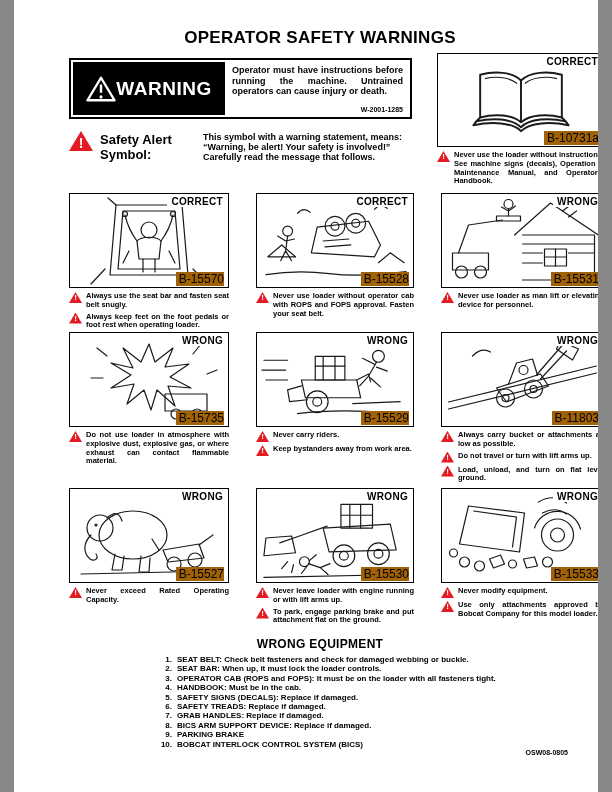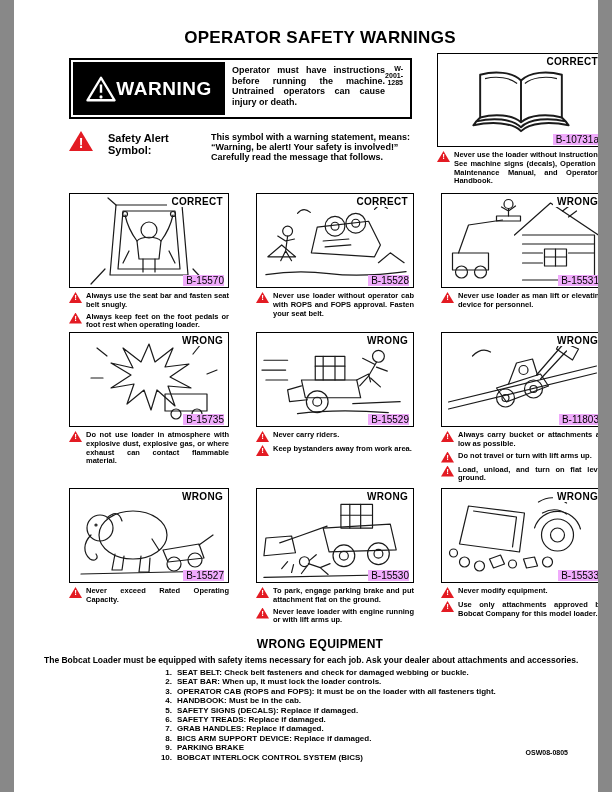--- a/index.html
+++ b/index.html
@@ -8,29 +8,29 @@
 
   .page-title{position:absolute;top:28px;left:0;width:612px;text-align:center;
               font-size:17px;font-weight:bold;letter-spacing:.3px;}
 
   
   .warn-box{position:absolute;left:55px;top:58px;width:343px;height:61px;
             border:2.5px solid #000;box-sizing:border-box;padding:2px;display:flex;background:#fff;}
   .warn-panel{background:#000;width:152px;flex:0 0 152px;display:flex;align-items:center;
               justify-content:center;}
   .warn-word{color:#fff;font-weight:bold;font-size:19px;letter-spacing:.5px;}
-  .warn-text-wrap{flex:1;padding:3px 5px 2px 7px;display:flex;flex-direction:row;justify-content:space-between;}
+  .warn-text-wrap{flex:1;padding:3px 5px 2px 7px;display:flex;flex-direction:column;justify-content:space-between;}
   .warn-text{font-size:9px;font-weight:bold;line-height:10.5px;text-align:justify;}
   .warn-code{font-size:7px;font-weight:bold;text-align:right;}
 
   
   .fig-box{position:relative;border:1.5px solid #000;box-sizing:border-box;height:95px;background:#fff;}
   .fig-verdict{position:absolute;top:2px;right:5px;font-size:10px;font-weight:bold;
                letter-spacing:.3px;background:#fff;padding-left:4px;z-index:2;}
-  .fig-code{position:absolute;bottom:1px;right:4px;font-size:10px;background:#f0abfc;
+  .fig-code{position:absolute;bottom:1px;right:4px;font-size:12px;background:#a16207;
             padding-left:3px;z-index:2;}
   .fig-art{position:absolute;inset:1px;}
   .fig-art svg{width:100%;height:100%;}
   .fig-art path,.fig-art circle,.fig-art rect,.fig-art ellipse,.fig-art line,.fig-art polyline
     {fill:none;stroke:#1a1a1a;stroke-width:1.2;stroke-linecap:round;stroke-linejoin:round;}
 
   .fig-captions{margin-top:4px;}
   .fig-caption{display:flex;align-items:flex-start;margin-bottom:3px;}
   .cap-text{font-size:7.5px;font-weight:bold;line-height:8.8px;text-align:justify;flex:1;}
 
@@ -42,21 +42,21 @@
   .alert-tri.big{width:24px;height:20px;flex:0 0 24px;}
   .alert-tri.big::after{font-size:14px;}
 
   
   .book-fig{position:absolute;left:423px;top:53px;width:167px;}
   .book-fig .fig-box{height:94px;}
   .book-art{position:absolute;inset:0;display:flex;align-items:center;justify-content:center;}
 
   
   .alert-row{position:absolute;left:55px;top:131px;width:352px;display:flex;align-items:flex-start;}
-  .alert-label{font-size:11px;font-weight:bold;margin-left:11px;width:103px;flex:0 0 103px;padding-top:1px;}
+  .alert-label{font-size:13px;font-weight:bold;margin-left:3px;width:103px;flex:0 0 103px;padding-top:1px;}
   .alert-text{font-size:9px;font-weight:bold;line-height:10.2px;flex:1;padding-top:1px;}
 
   
   .figures-grid{position:absolute;left:55px;top:193px;width:535px;display:grid;
                 grid-template-columns:160px 158px 163px;grid-template-rows:139px 156px auto;
                 justify-content:space-between;align-items:start;}
 
   
   .safety-equipment{position:absolute;left:30px;top:637px;width:552px;}
   .se-title{text-align:center;font-size:12px;font-weight:bold;letter-spacing:.3px;margin-bottom:4px;}
@@ -334,25 +334,25 @@
               <path d="M51 74 L63 78 M52 71 L59 65 M50 76 L44 84 M63 78 L73 74 M63 78 L71 85"></path>
               <path d="M30 72 L24 79 M36 75 L34 83"></path>
               <path d="M6 88 L148 85"></path>
             </svg></div>
       <div class="fig-verdict">WRONG</div>
       <div class="fig-code">B-15530</div>
     </div>
     <div class="fig-captions">
           <div class="fig-caption">
             <span class="alert-tri"></span>
+            <span class="cap-text">Never leave loader with engine running or with lift arms up.</span>
+          </div>
+          <div class="fig-caption">
+            <span class="alert-tri"></span>
             <span class="cap-text">To park, engage parking brake and put attachment flat on the ground.</span>
-          </div>
-          <div class="fig-caption">
-            <span class="alert-tri"></span>
-            <span class="cap-text">Never leave loader with engine running or with lift arms up.</span>
           </div>
         </div>
   </div>
 
   <div class="fig-cell">
     <div class="fig-box">
       <div class="fig-art"><svg viewBox="0 0 156 91">
               <path d="M24 16 L80 23 L75 62 L15 54 Z"></path>
               <path d="M29 21 L72 27 L68 57"></path>
               <path d="M94 12 q15 -9 28 1 M98 23 q13 -7 24 1"></path>
@@ -378,21 +378,20 @@
           <div class="fig-caption">
             <span class="alert-tri"></span>
             <span class="cap-text">Use only attachments approved by Bobcat Company for this model loader.</span>
           </div>
         </div>
   </div>
 </div>
 
   <div class="safety-equipment">
     <div class="se-title">WRONG EQUIPMENT</div>
-    <div class="se-intro">The Bobcat Loader must be equipped with safety items necessary for each job. Ask your dealer about attachments and accessories.</div>
     <div class="se-list">
         <div class="se-item">
           <span class="se-num">1.</span>
           <span>SEAT BELT: Check belt fasteners and check for damaged webbing or buckle.</span>
         </div>
         <div class="se-item">
           <span class="se-num">2.</span>
           <span>SEAT BAR: When up, it must lock the loader controls.</span>
         </div>
         <div class="se-item">

